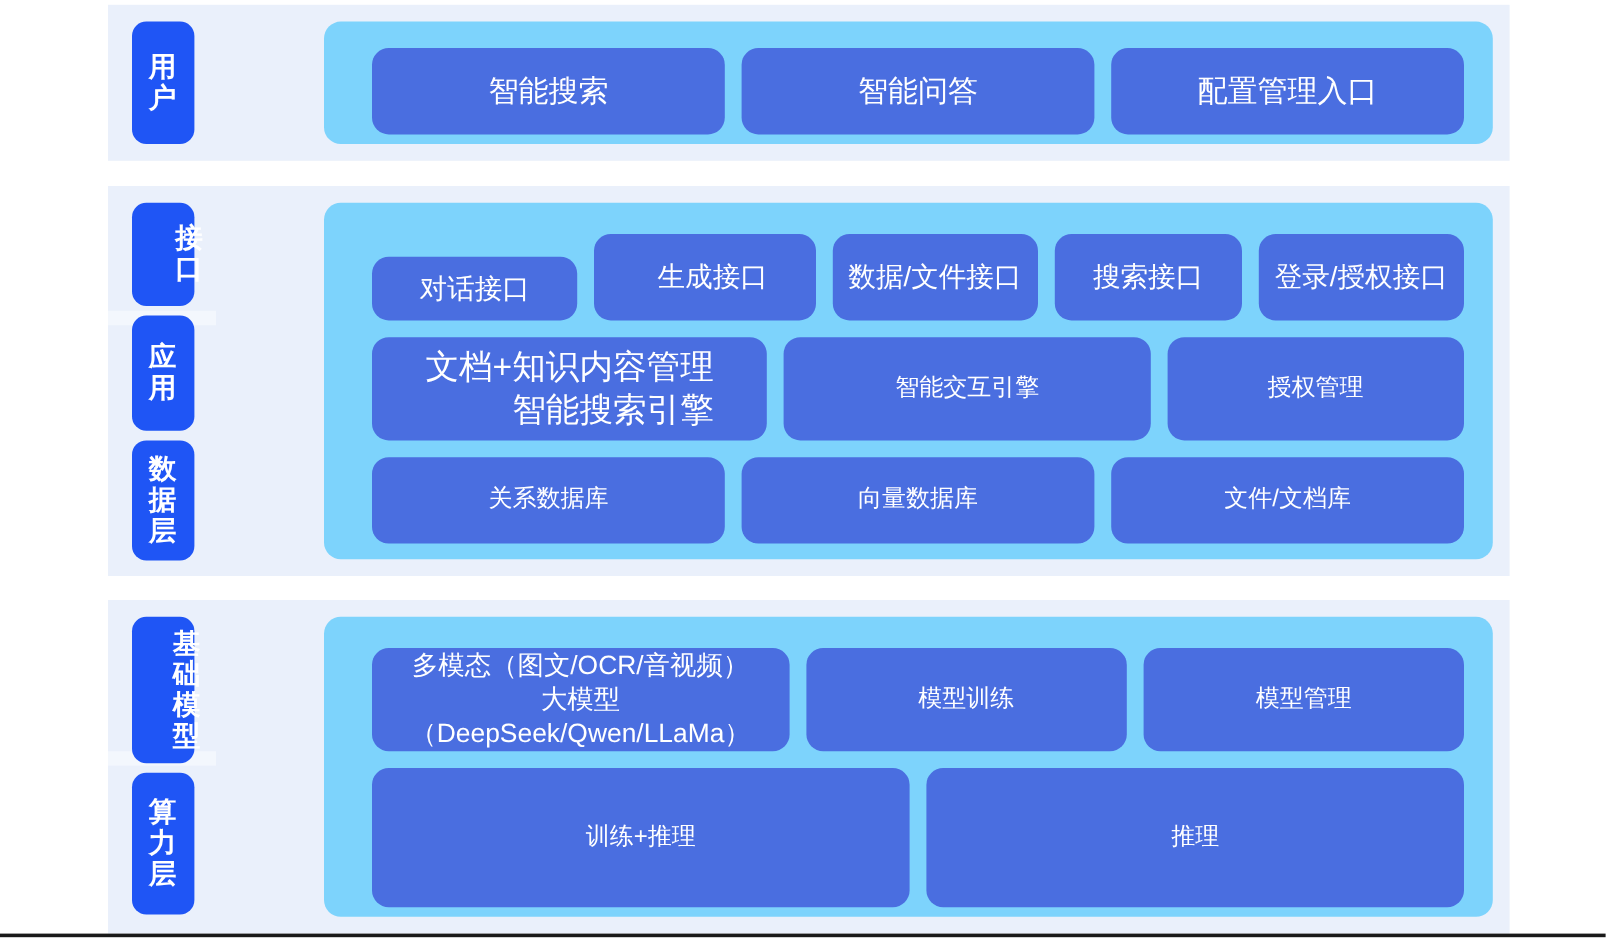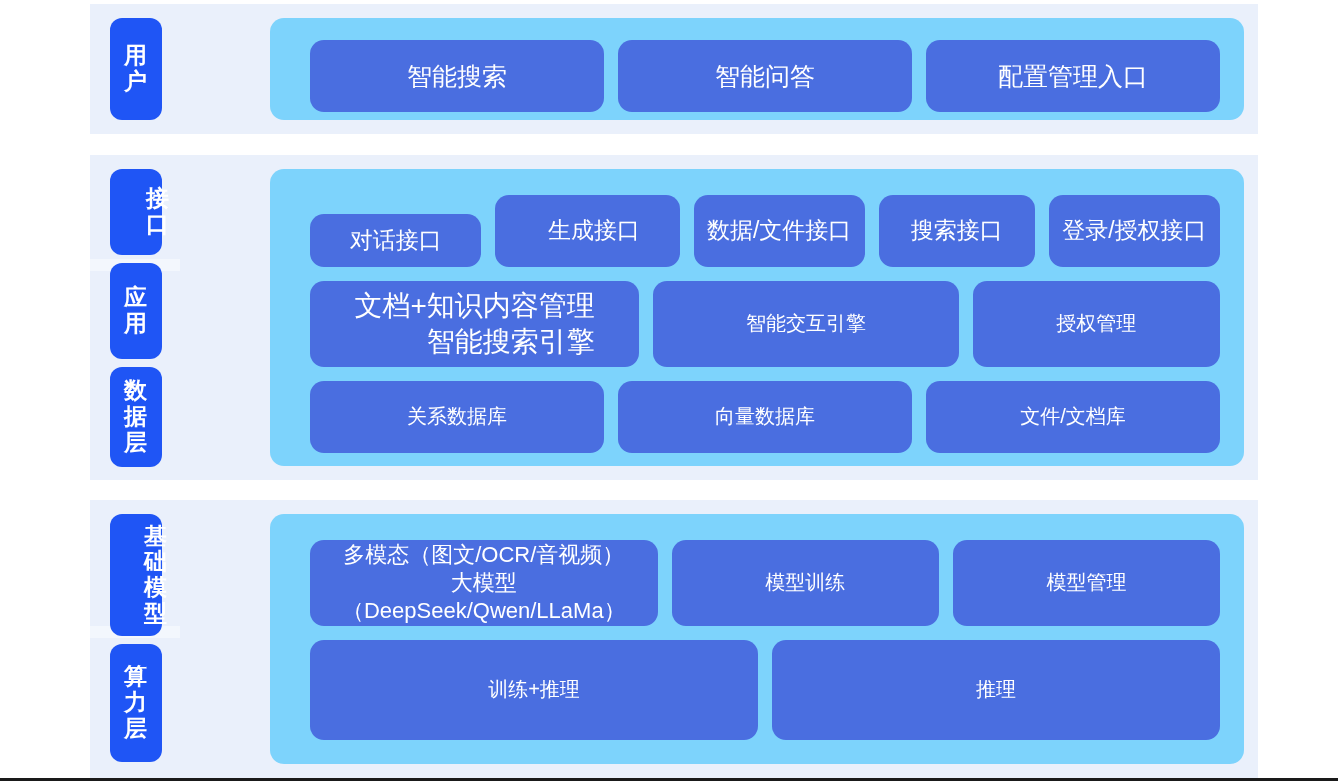--- a/index.html
+++ b/index.html
@@ -109,21 +109,21 @@
 
   #data-row{position:absolute;left:40px;right:24px;top:212px;height:72px;}
   #data-row .box{flex:1;}
 
   
   #model-row{position:absolute;left:40px;right:24px;top:26px;height:86px;}
   #model-row .box:nth-child(1){flex:1.32;font-size:22px;}
   #model-row .box:nth-child(2){flex:1;}
   #model-row .box:nth-child(3){flex:1;}
 
-  #compute-row{position:absolute;left:40px;right:24px;top:126px;height:100px;}
+  #compute-row{position:absolute;left:40px;right:24px;top:126px;height:116px;}
   #compute-row .box{flex:1;}
 
   
   #bottom-rule{
     position:absolute;left:0;top:778px;width:1338px;height:3px;
     background:#1a1a1a;
   }
 </style>
 </head>
 <body>

